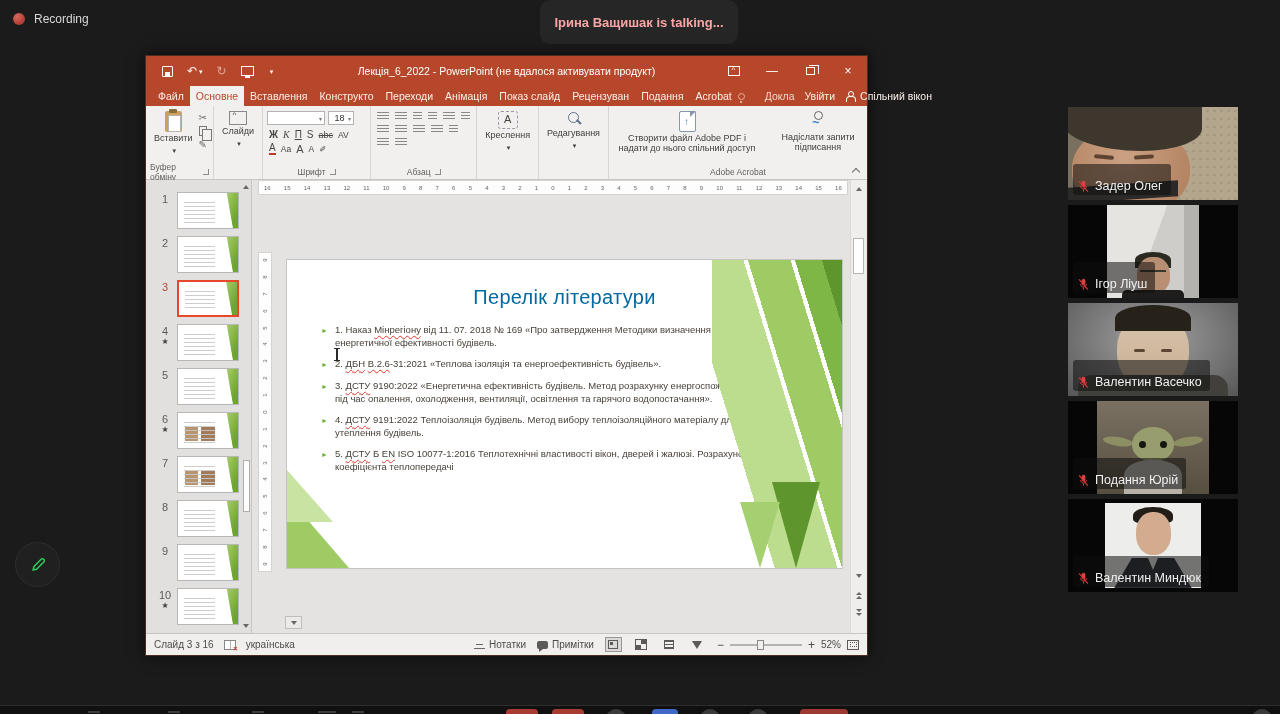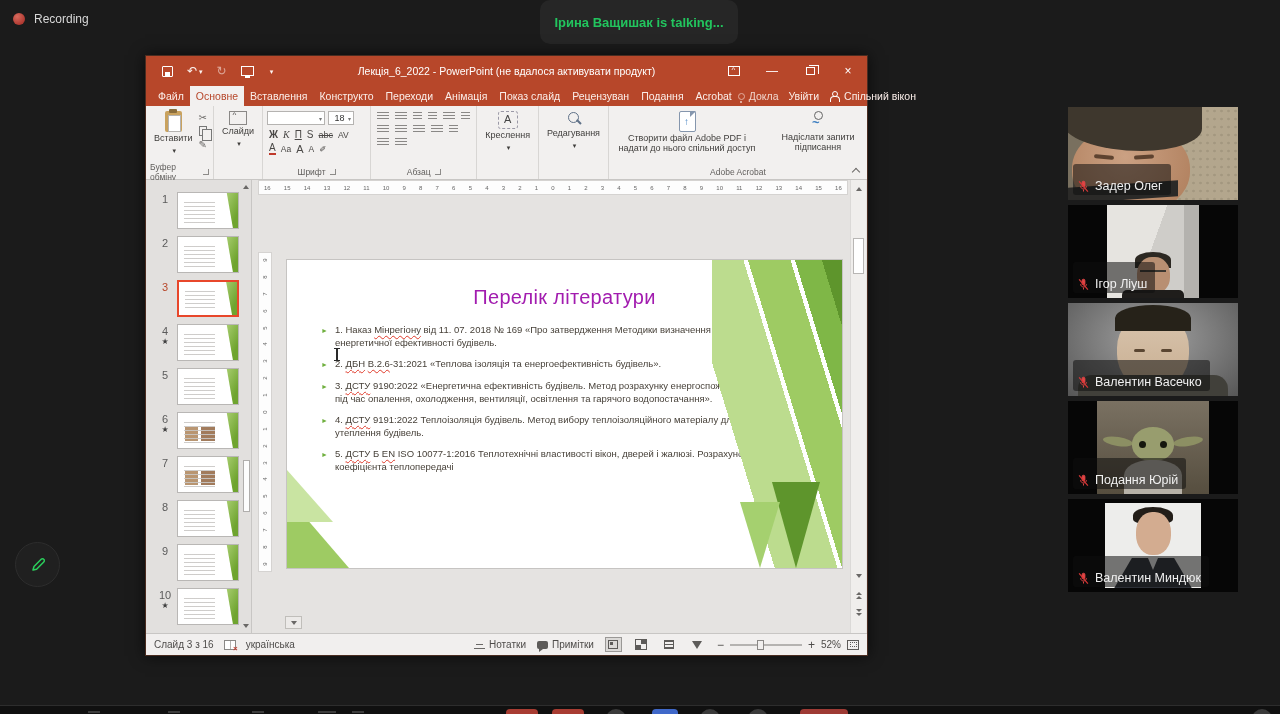--- a/index.html
+++ b/index.html
@@ -6,21 +6,21 @@
   html,body { width:1280px; height:714px; overflow:hidden; background:#1b1b1b;
     font-family:"Liberation Sans", sans-serif; }
   .screen { position:relative; width:1280px; height:524px; background:#1b1b1b; }
 
   
   .rec { position:absolute; left:13px; top:12px; display:flex; align-items:center; gap:9px; }
   .rec-dot { width:12px; height:12px; border-radius:50%; background:radial-gradient(circle at 35% 30%, #d86a5d, #b03a32 70%); }
   .rec-label { color:#d8d8d8; font-size:12px; }
   .talking { position:absolute; left:540px; top:0; width:198px; height:44px; background:#262626;
     border-radius:10px; display:flex; align-items:center; justify-content:center; }
-  .talking span { color:#22c55e; font-size:13px; font-weight:bold; }
+  .talking span { color:#fca5a5; font-size:13px; font-weight:bold; }
   .annotate { position:absolute; left:15px; top:542px; width:45px; height:45px; border-radius:50%;
     background:#202020; border:1px solid #2d2d2d; display:flex; align-items:center; justify-content:center; cursor:pointer; }
 
   
   .ppt { position:absolute; left:145px; top:55px; width:723px; height:601px;
     border:1px solid #4a2c20; box-shadow:0 0 14px rgba(0,0,0,.65); background:#e5e3e1; }
   .ppt-titlebar { height:30px; background:#b7472a; display:flex; align-items:center; position:relative; }
   .qat { display:flex; align-items:center; gap:14px; padding-left:16px; color:#fff; }
   .qat .qbtn { font-size:12px; line-height:1; color:#fdf4f1; cursor:pointer; display:flex; align-items:center; }
   .ico-save { width:11px; height:11px; border:1.4px solid #fff; border-radius:1px; position:relative; }
@@ -41,21 +41,21 @@
 
   .ppt-tabs { height:20px; background:#b7472a; display:flex; align-items:stretch; padding-left:6px; white-space:nowrap; }
   .tab { color:#fbeee9; font-size:10.5px; padding:0 6px; display:flex; align-items:center; cursor:pointer; }
   .tab.active { background:#f2f0ef; color:#b7472a; }
   .tabs-right { margin-left:auto; display:flex; align-items:center; gap:10px; padding-right:8px; color:#fbeee9; font-size:10.5px; }
   .bulb { width:7px; height:7px; border:1.2px solid #f6ddd4; border-radius:50%; position:relative; opacity:.8; }
   .bulb::after { content:""; position:absolute; left:1.5px; top:7px; width:2px; height:2px; background:#f6ddd4; }
   .person-ico { width:10px; height:10px; position:relative; }
   .person-ico::before { content:""; position:absolute; left:3px; top:0; width:4px; height:4px; border:1.1px solid #fff; border-radius:50%; }
   .person-ico::after { content:""; position:absolute; left:1px; top:5px; width:8px; height:5px; border:1.1px solid #fff; border-bottom:none; border-radius:4px 4px 0 0; }
-  .tellme { opacity:.85; display:flex; gap:4px; align-items:center; }
+  .tellme { opacity:.85; display:flex; gap:20px; align-items:center; }
   .share-btn { display:flex; gap:5px; align-items:center; }
 
   
   .ppt-ribbon { height:74px; background:#f2f0ef; border-bottom:1px solid #c8c6c4; display:flex; position:relative; }
   .rgroup { display:flex; flex-direction:column; border-right:1px solid #d8d6d4; padding:3px 4px 0 4px; }
   .rg-body { flex:1; display:flex; align-items:flex-start; }
   .rg-label { height:14px; display:flex; align-items:center; justify-content:center; gap:4px;
     font-size:8.5px; color:#605e5c; }
   .launcher { width:6px; height:6px; border-right:1px solid #8d8b89; border-bottom:1px solid #8d8b89; }
   .bigbtn { display:flex; flex-direction:column; align-items:center; justify-content:flex-start; gap:2px;
@@ -131,21 +131,21 @@
 
   .canvas { position:absolute; left:140px; top:79px; width:557px; height:310px; background:#fff;
     border:1px solid #c6c4c2; overflow:hidden; cursor:text; }
   .deco { position:absolute; inset:0; pointer-events:none; }
   .deco-right { position:absolute; right:0; top:0; width:130px; height:100%;
     background:linear-gradient(253deg,#5e952c 0 9%,#7fb747 9% 21%,#ffffff 21% 23%,#9ecb63 23% 42%,#ffffff 42% 44%,#bcdc8e 44% 72%,rgba(255,255,255,0) 72%); }
   .tri-a { position:absolute; bottom:0; right:22px; width:0; height:0; border-left:24px solid transparent; border-right:24px solid transparent; border-top:86px solid #5e952c; }
   .tri-b { position:absolute; bottom:0; right:62px; width:0; height:0; border-left:20px solid transparent; border-right:20px solid transparent; border-top:66px solid #a5d06f; }
   .bl1 { position:absolute; left:0; bottom:0; width:0; height:0; border-bottom:72px solid #9ecb63; border-right:62px solid transparent; }
   .bl2 { position:absolute; left:0; bottom:46px; width:0; height:0; border-bottom:52px solid #c9e4a2; border-right:46px solid transparent; }
-  .slide-title { margin-top:26px; text-align:center; color:#a21caf; font-size:20px; letter-spacing:.3px; }
+  .slide-title { margin-top:26px; text-align:center; color:#0369a1; font-size:20px; letter-spacing:.3px; }
   .bullets { margin-top:14px; padding:0 88px 0 34px; display:flex; flex-direction:column; gap:8px; }
   .bullet { display:flex; gap:7px; }
   .bmark { color:#6faf3e; font-size:7px; line-height:13px; padding-top:1px; }
   .bullet p { font-size:9.5px; line-height:13px; color:#474139; }
   .sq { text-decoration:underline; text-decoration-style:wavy; text-decoration-color:#e03a2a; text-decoration-thickness:1px; text-underline-offset:2px; }
   .ibeam { position:absolute; left:49px; top:88px; width:1.5px; height:13px; background:#2a2a2a; }
   .ibeam::before, .ibeam::after { content:""; position:absolute; left:-2.5px; width:6.5px; height:1.4px; background:#2a2a2a; }
   .ibeam::before { top:0; } .ibeam::after { bottom:0; }
 
   .sb { position:absolute; left:704px; top:0; bottom:0; width:16px; background:#f0eeec; border-left:1px solid #dbd9d7; }

